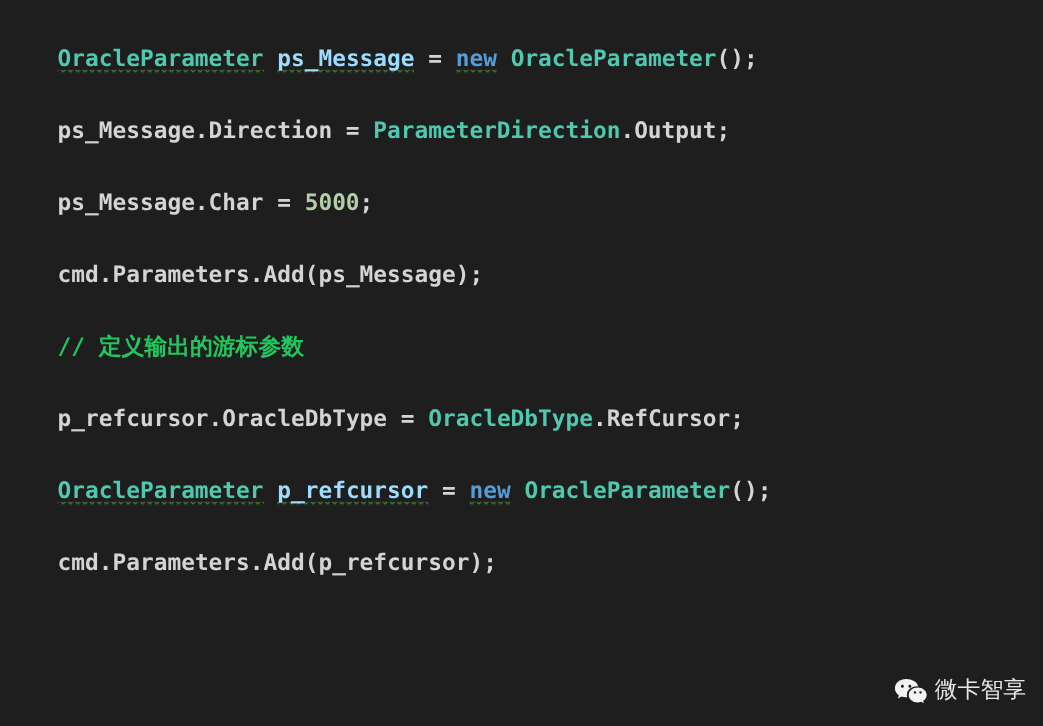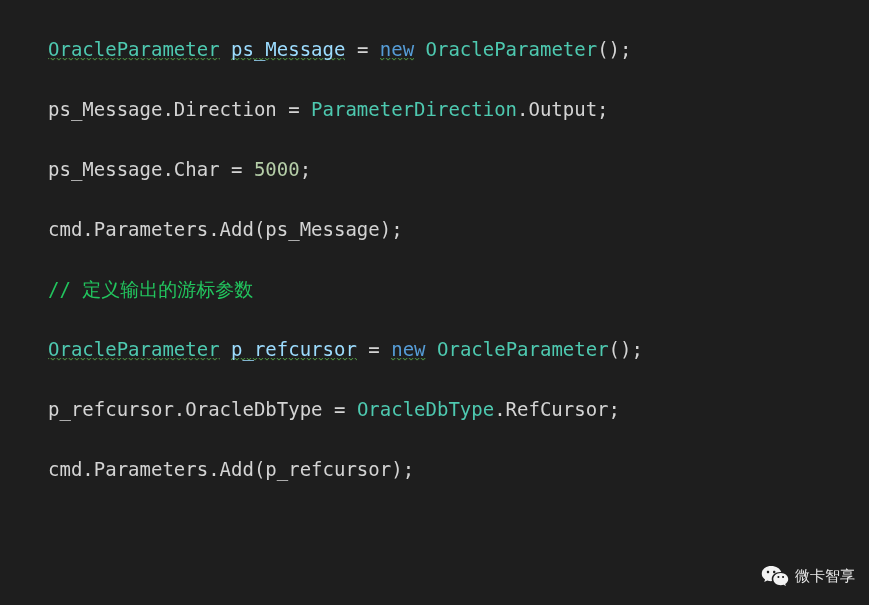--- a/index.html
+++ b/index.html
@@ -11,21 +11,21 @@
     color: #d4d4d4;
     width: 869px;
     height: 605px;
     overflow: hidden;
     position: relative;
   }
   .code-area {
     padding: 4px 0 0 48px;
     white-space: pre;
   }
-  .line { display: block; }
+  .line { display: block; font-weight: bold; }
   .type { color: #4ec9b0; }
   .var-decl { color: #9cdcfe; }
   .keyword { color: #569cd6; }
   .default { color: #d4d4d4; }
   .punct { color: #d4d4d4; }
   .comment { color: #22c55e; }
   .number { color: #b5cea8; }
 
   .squiggle-green {
     background: linear-gradient(45deg, transparent 65%, #57a64a 80%, transparent 90%),
@@ -38,41 +38,41 @@
 
   .watermark {
     position: absolute;
     right: 14px;
     bottom: 14px;
     display: flex;
     align-items: center;
     gap: 6px;
     color: #f2f2f2;
     font-family: "Microsoft YaHei", sans-serif;
-    font-size: 15px;
+    font-size: 19px;
     opacity: 0.95;
   }
   .wechat-icon {
     width: 28px;
     height: 24px;
     position: relative;
   }
   .wechat-icon svg { width: 100%; height: 100%; }
 </style>
 </head>
 <body>
 
 <div class="code-area">
 <span class="line"><span class="type squiggle-green">OracleParameter</span> <span class="var-decl squiggle-green">ps_Message</span><span class="punct"> = </span><span class="keyword squiggle-green">new</span> <span class="type">OracleParameter</span><span class="punct">();</span></span>
 <span class="line"><span class="default">ps_Message</span><span class="default">.Direction = </span><span class="type">ParameterDirection</span><span class="default">.Output;</span></span>
 <span class="line"><span class="default">ps_Message</span><span class="default">.Char = </span><span class="number">5000</span><span class="default">;</span></span>
 <span class="line"><span class="default">cmd</span><span class="default">.Parameters.Add(</span><span class="default">ps_Message</span><span class="default">);</span></span>
 <span class="line"><span class="comment">// 定义输出的游标参数</span></span>
+<span class="line"><span class="default">p_refcursor</span><span class="default">.OracleDbType = </span><span class="type">OracleDbType</span><span class="default">.RefCursor;</span></span>
 <span class="line"><span class="type squiggle-green">OracleParameter</span> <span class="var-decl squiggle-green">p_refcursor</span><span class="punct"> = </span><span class="keyword squiggle-green">new</span> <span class="type">OracleParameter</span><span class="punct">();</span></span>
-<span class="line"><span class="default">p_refcursor</span><span class="default">.OracleDbType = </span><span class="type">OracleDbType</span><span class="default">.RefCursor;</span></span>
 <span class="line"><span class="default">cmd</span><span class="default">.Parameters.Add(</span><span class="default">p_refcursor</span><span class="default">);</span></span>
 <span class="line"><span></span></span>
 
 
 <span class="line"><span></span></span>
 
 
 
 
 </div>

